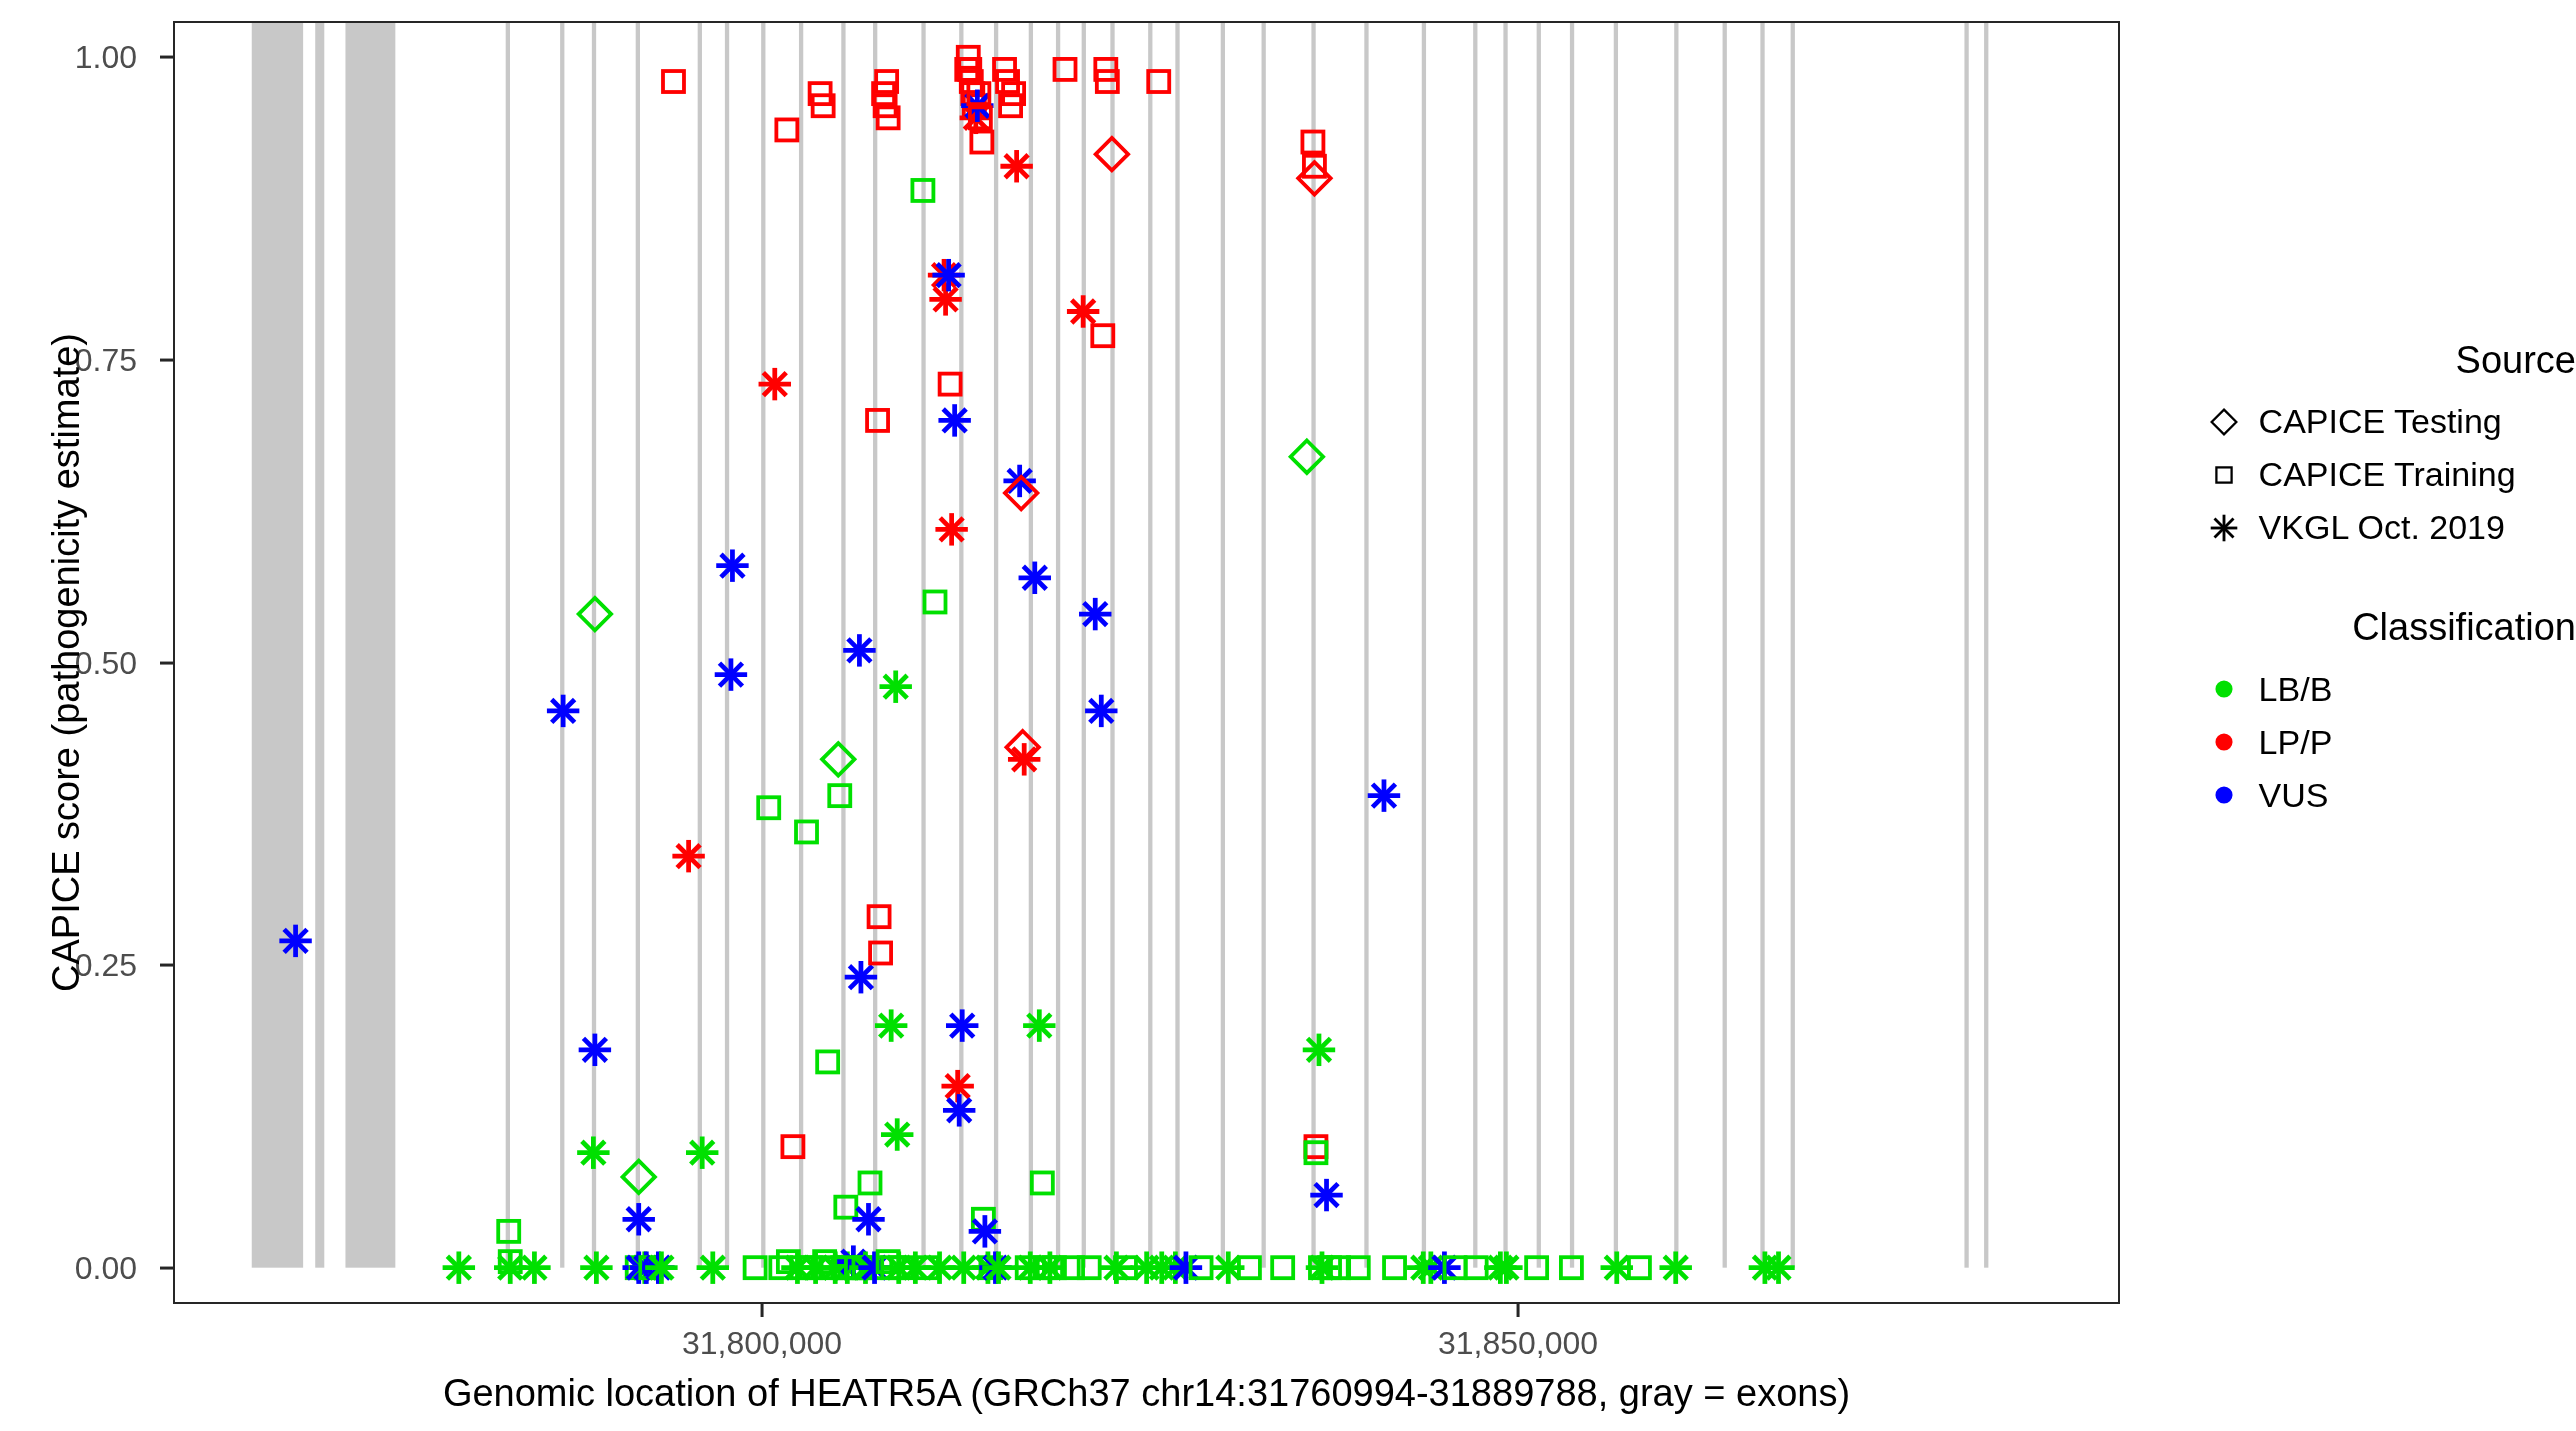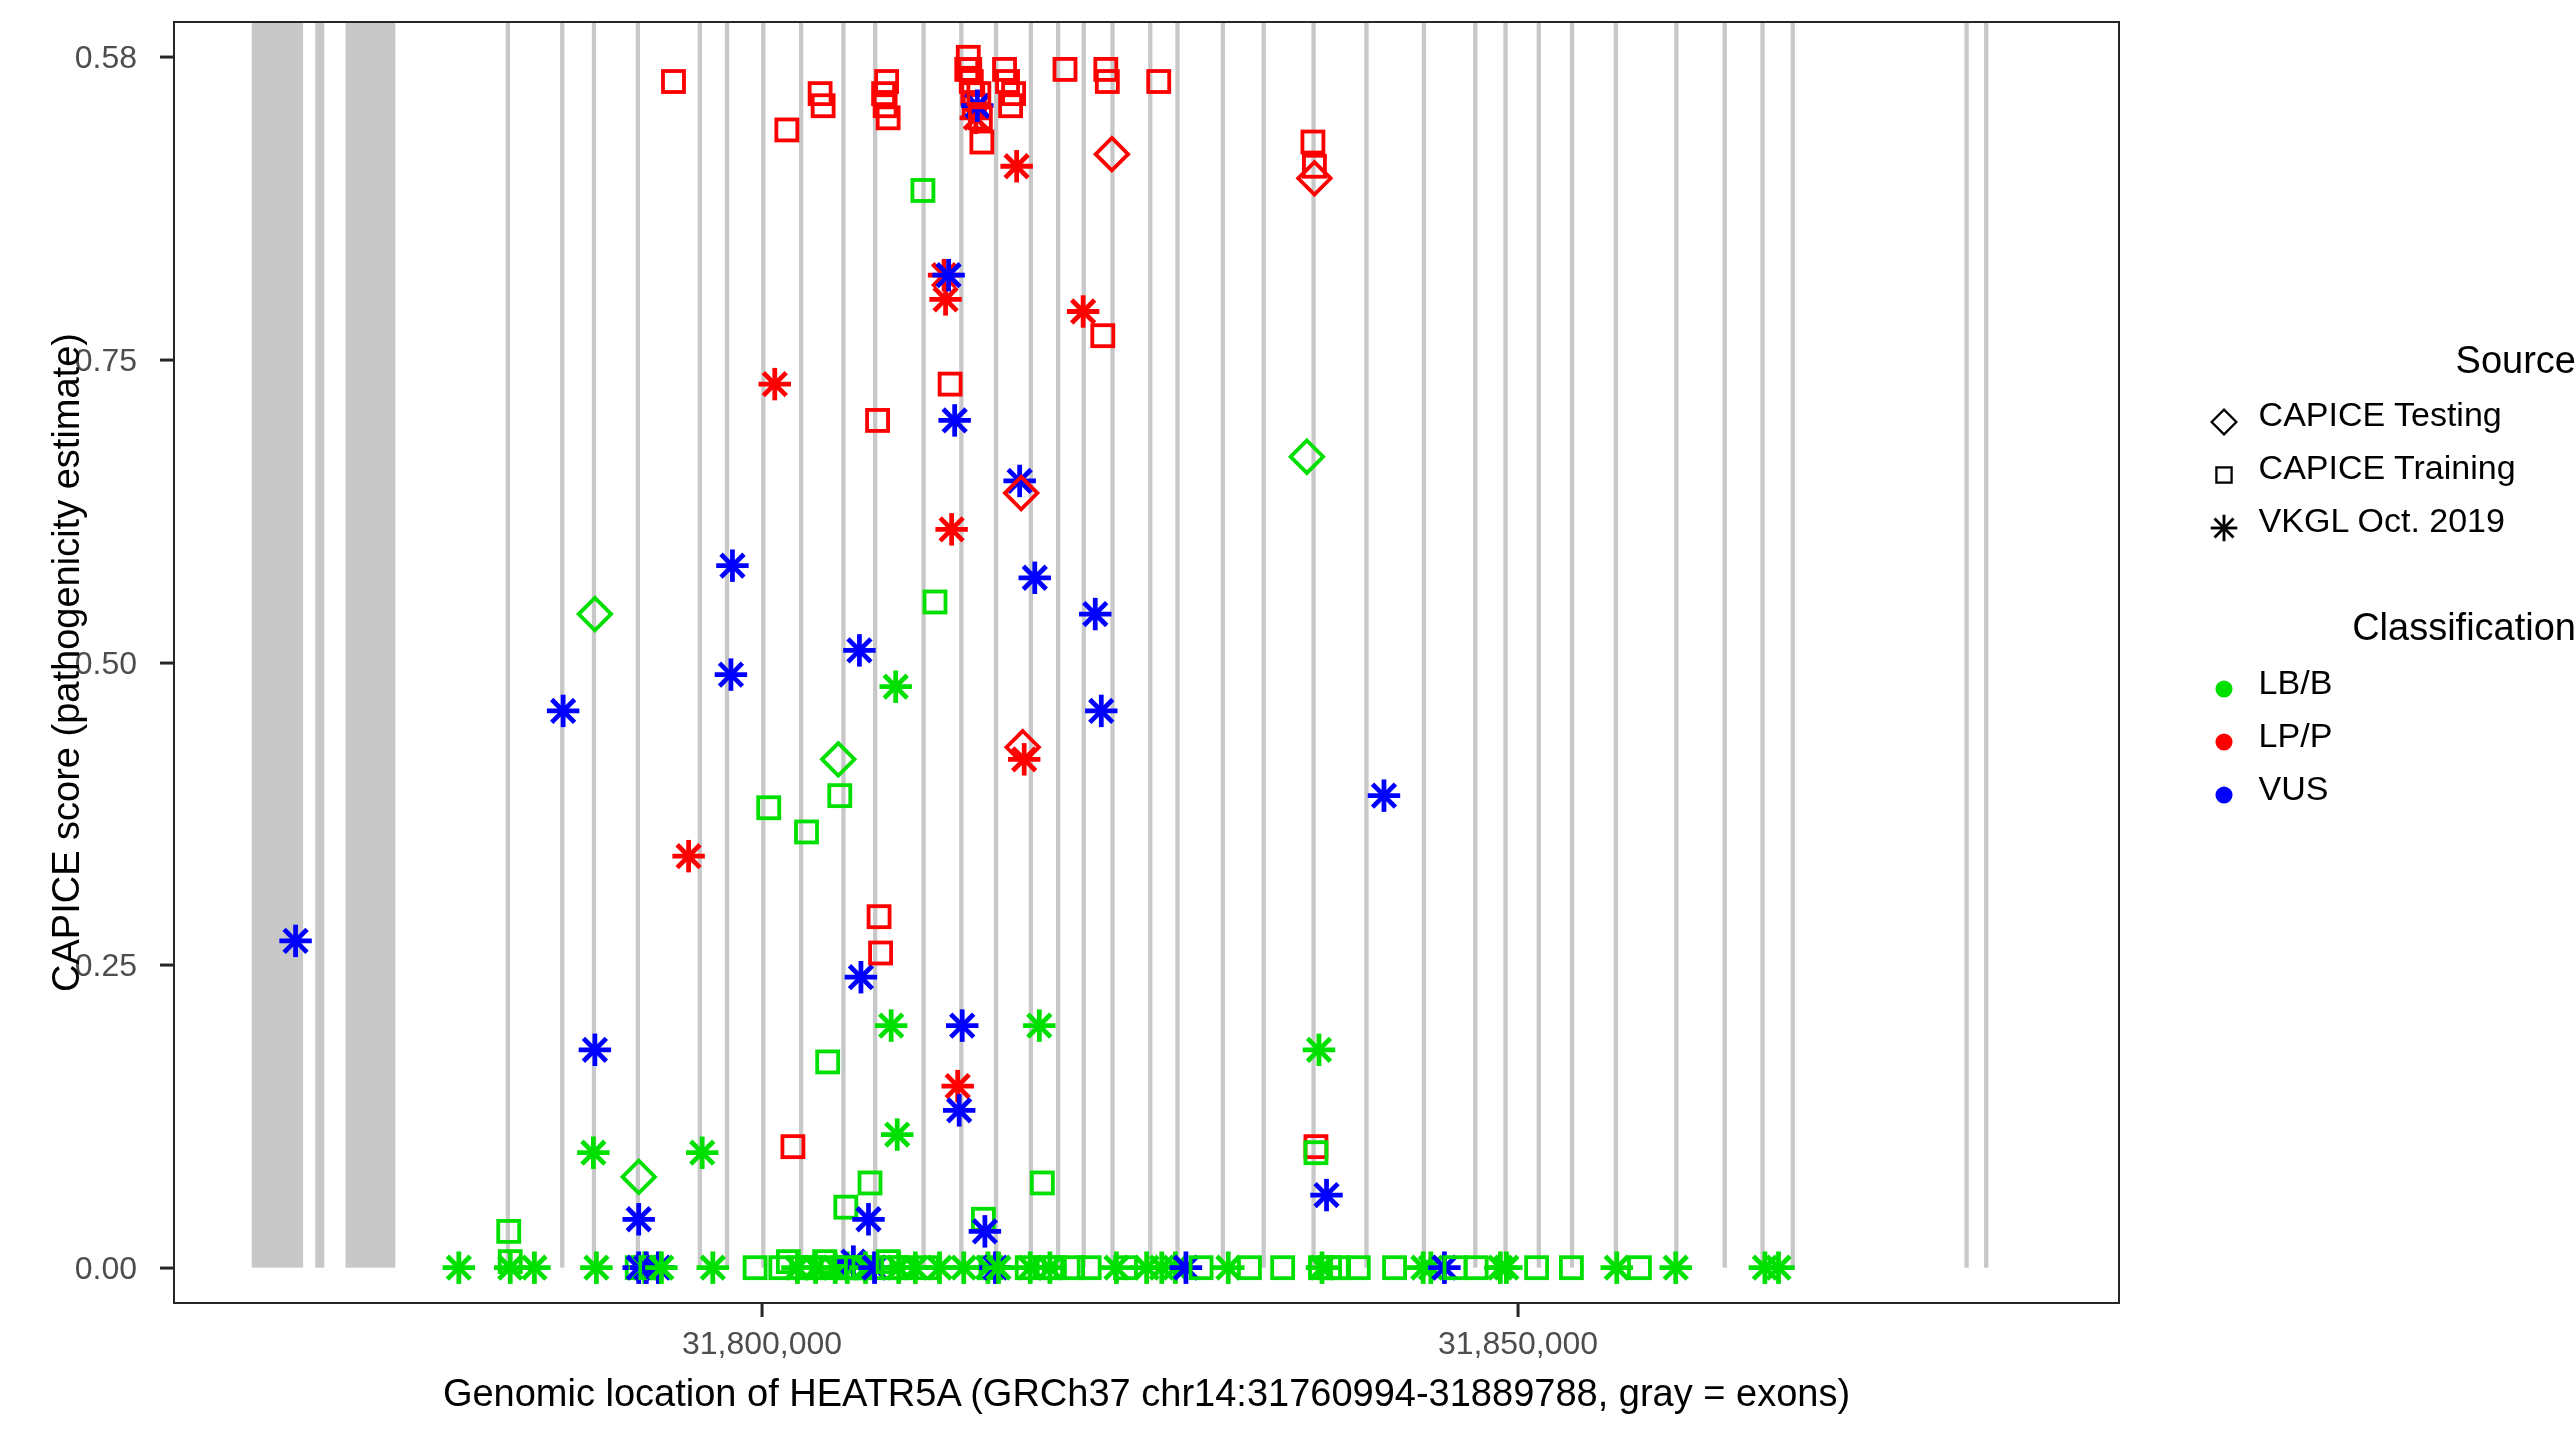--- a/index.html
+++ b/index.html
@@ -126,20 +126,21 @@
   .legend-title {
     font-size: 38px;
     color: #000;
     margin: 0 0 13.4px 0;
     white-space: nowrap;
     text-align: right;
   }
   .legend-group { margin-bottom: 52px; }
   .legend-row {
     display: flex;
+    align-items: center;
     height: 53px;
   }
   .legend-key {
     width: 55px;
     min-width: 55px;
     display: flex;
     align-items: center;
     justify-content: center;
   }
   .legend-label {
@@ -156,21 +157,21 @@
 
   <div id="y-ticks">
       <div class="ytick-txt" style="top: 1268px;">0.00</div>
       <div class="ytick-mark" style="top: 1268px;"></div>
       <div class="ytick-txt" style="top: 965px;">0.25</div>
       <div class="ytick-mark" style="top: 965px;"></div>
       <div class="ytick-txt" style="top: 663px; text-align: right;">0.50</div>
       <div class="ytick-mark" style="top: 663px;"></div>
       <div class="ytick-txt" style="top: 360px;">0.75</div>
       <div class="ytick-mark" style="top: 360px;"></div>
-      <div class="ytick-txt" style="top: 57px;">0.58</div>
+      <div class="ytick-txt" style="top: 57px;">1.00</div>
       <div class="ytick-mark" style="top: 57px;"></div>
     </div>
   <div id="ylab">CAPICE score (pathogenicity estimate)</div>
 
   <div id="panel-wrap">
     <svg id="plot-svg" width="1947" height="1283" viewBox="0 0 2041 1345">
       <g id="exon-layer">
           <rect x="82.49954190412598" y="0" width="53.879839122940524" height="1306.933962264151" fill="#c8c8c8"></rect>
           <rect x="149.05699023246424" y="0" width="9.508206904048336" height="1306.933962264151" fill="#c8c8c8"></rect>
           <rect x="180.75101324595866" y="0" width="52.29513797226579" height="1306.933962264151" fill="#c8c8c8"></rect>

